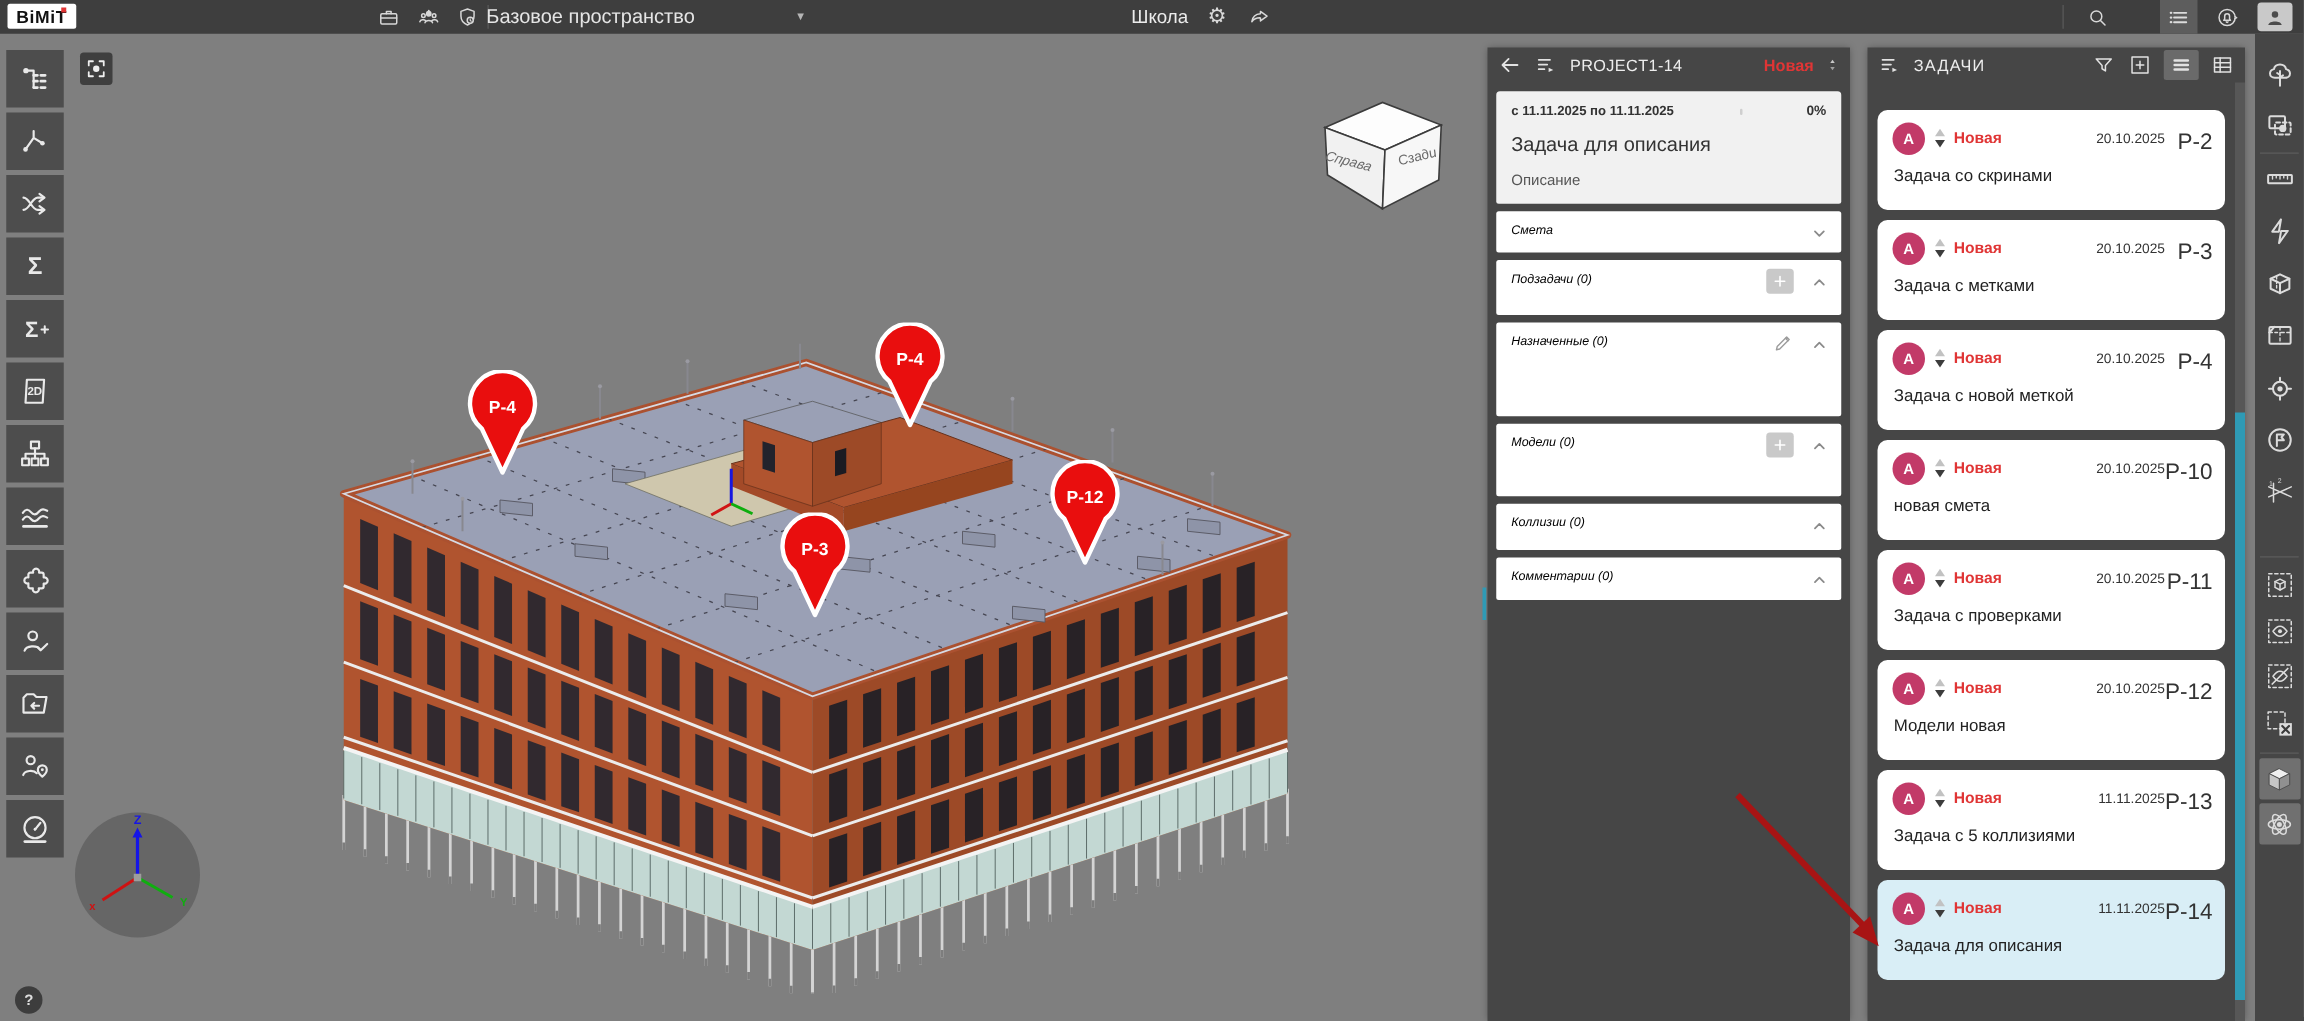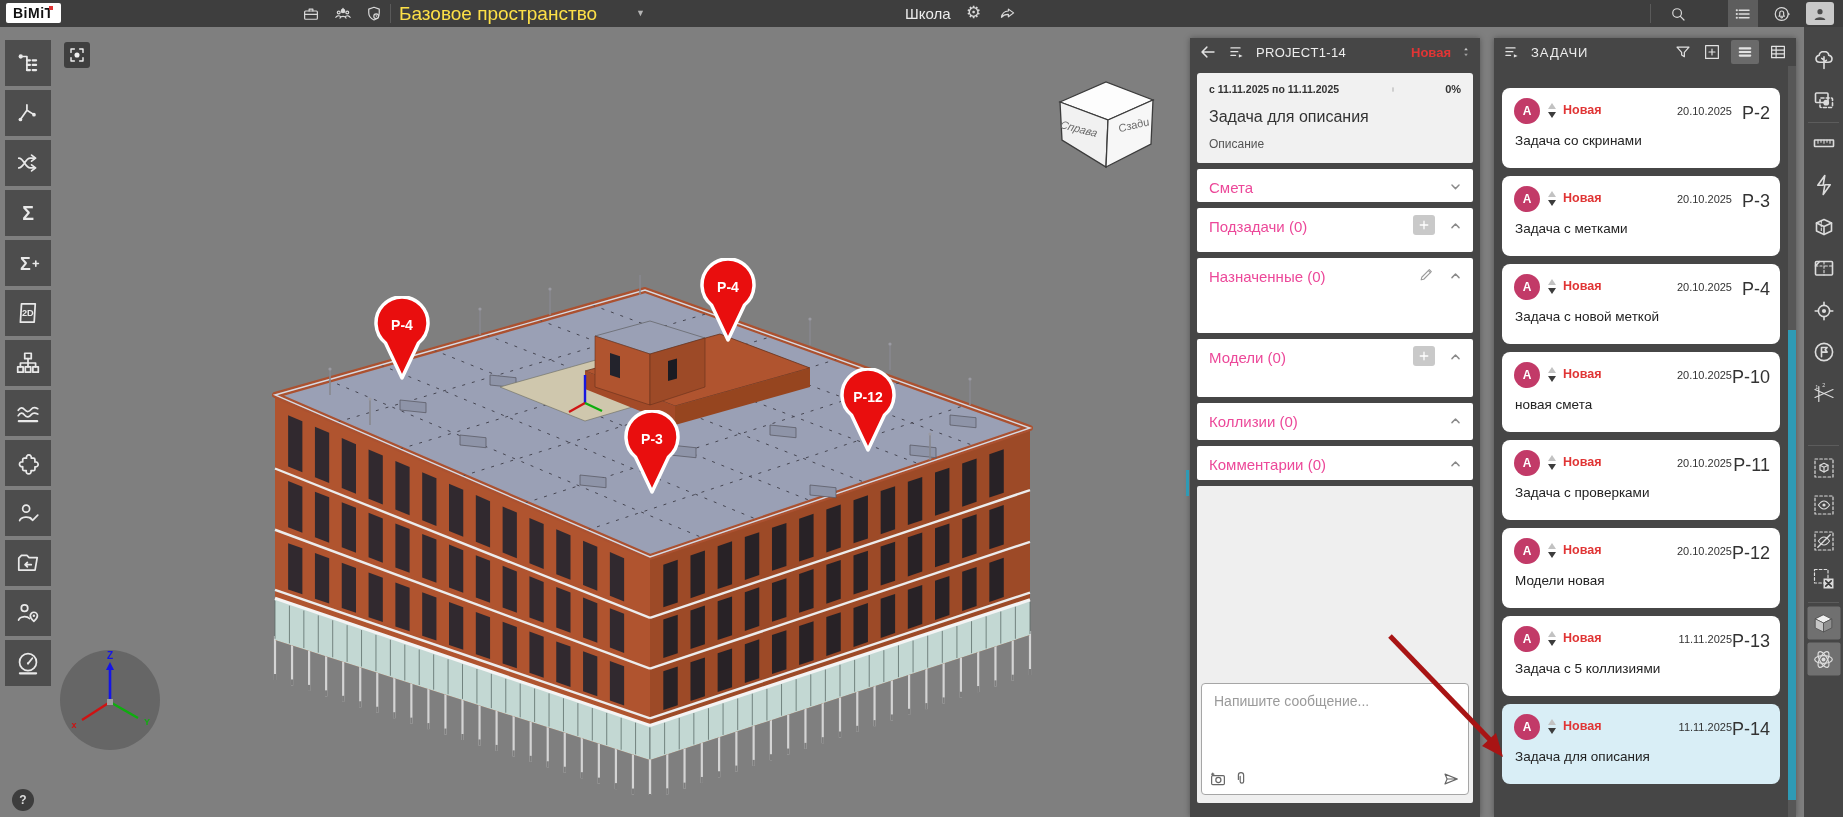--- a/index.html
+++ b/index.html
@@ -8,21 +8,21 @@
   .abs{position:absolute;}
   svg{display:block;}
 
   
   #topbar{position:absolute;left:0;top:0;width:1843px;height:27px;background:#3e3e3e;z-index:40;}
   #logo{position:absolute;left:6px;top:3px;height:20px;padding:0 7px;background:#fff;border-radius:2px;
         font-weight:bold;font-size:14px;color:#111;line-height:20px;letter-spacing:.5px;}
   #logo .reddot{position:absolute;left:43px;top:3px;width:3.5px;height:3.5px;background:#e03535;}
   .tb-ic{position:absolute;top:2px;width:23px;height:23px;color:#d8d8d8;display:flex;align-items:center;justify-content:center;}
   .tb-sep{position:absolute;top:4px;width:1px;height:19px;background:#5a5a5a;}
-  #ws-label{position:absolute;left:399px;top:0;line-height:27px;font-size:19px;color:#fde047;}
+  #ws-label{position:absolute;left:389px;top:0;line-height:27px;font-size:16px;color:#e5e5e5;}
   #ws-caret{position:absolute;left:636px;top:0;line-height:27px;font-size:9px;color:#b5b5b5;}
   #proj-title{position:absolute;left:905px;top:0;line-height:27px;font-size:15px;color:#ececec;}
   #gear{position:absolute;left:966px;top:0;line-height:26px;font-size:17px;color:#d8d8d8;}
   .tb-btn{position:absolute;top:0;height:27px;display:flex;align-items:center;justify-content:center;color:#dcdcdc;}
   #list-btn{left:1728px;width:30px;background:#5d5d5d;}
   #account-btn{left:1806px;top:2px;width:28px;height:23px;background:#c9c9c9;border-radius:3px;}
 
   
   .lt-btn{position:absolute;left:5px;width:46px;height:46px;background:#4d4d4d;color:#e9e9e9;
           display:flex;align-items:center;justify-content:center;}
@@ -49,21 +49,21 @@
   #task-panel{left:1190px;width:290px;display:flex;flex-direction:column;}
   #tp-body{flex:1;display:flex;flex-direction:column;padding:7px 7px 0;overflow:hidden;}
   .info-card{background:#f1f1f1;border-radius:3px 3px 2px 2px;padding:10px 12px 12px;margin-bottom:6px;}
   .dates-row{display:flex;align-items:center;gap:44px;}
   .dates-row .dr{font-size:10.5px;font-weight:bold;color:#333;white-space:nowrap;}
   .progress-track{flex:1;height:5px;background:#d7d7d7;border-radius:2px;margin:0 7px 0 9px;border:1px solid #cfcfcf;}
   .progress-label{font-size:11px;font-weight:bold;color:#333;}
   .info-title{font-size:16px;color:#333;margin-top:13px;}
   .info-desc{font-size:12px;color:#555;margin-top:11px;}
   .prow{background:#fff;border-radius:2px;margin-bottom:6px;position:relative;flex:none;}
-  .prow .plabel{position:absolute;left:12px;top:10px;font-size:15px;color:#ec4899;}
+  .prow .plabel{position:absolute;left:12px;top:10px;font-size:10px;color:#000000;font-style:italic;}
   .prow .chev{position:absolute;right:9px;top:9px;color:#8a8a8a;}
   .prow .plusbtn{position:absolute;right:38px;top:7px;width:22px;height:20px;background:#c9c9c9;border-radius:3px;
                  color:#fff;display:flex;align-items:center;justify-content:center;}
   .prow .pencil{position:absolute;right:38px;top:8px;color:#9c9c9c;}
   .assign-btn{position:absolute;left:8px;right:8px;top:38px;height:31px;background:#fff;border:1px dashed #59a6cf;
               border-radius:4px;font-size:13.5px;display:flex;align-items:center;justify-content:center;}
   #comments-pane{flex:1;background:#efefef;border-radius:2px;position:relative;margin-bottom:14px;}
   #composer{position:absolute;left:4px;right:4px;bottom:8px;height:112px;background:#fff;border:1px solid #a6a6a6;border-radius:4px;}
   #composer textarea{width:100%;height:76px;border:none;outline:none;resize:none;padding:9px 12px;font-size:14px;color:#333;background:transparent;}
   #composer textarea::placeholder{color:#9a9a9a;}
@@ -745,42 +745,20 @@
               </svg>
             </span>
           </div><div class="prow" style="height: 34px;">
             <span class="plabel">Комментарии (0)</span>
             <span class="chev">
               <svg viewBox="0 0 24 24" width="17" height="17" fill="none" stroke="currentColor" stroke-width="1.6" stroke-linecap="round" stroke-linejoin="round">
                 <path d="M7 15l5-5 5 5" stroke-width="2"></path>
               </svg>
             </span>
           </div></div>
-      <div id="comments-pane">
-        <div id="composer">
-          <textarea placeholder="Напишите сообщение..." style=""></textarea>
-          <span class="comp-ic" style="left:6px">
-              <svg viewBox="0 0 24 24" width="18" height="18" fill="none" stroke="currentColor" stroke-width="1.6" stroke-linecap="round" stroke-linejoin="round">
-                <rect x="3.5" y="7.5" width="17" height="12" rx="1.5"></rect>
-                <circle cx="12.5" cy="13.3" r="3.4"></circle>
-                <path d="M5 4v3M3.5 5.5h3"></path>
-              </svg>
-            </span>
-          <span class="comp-ic" style="left:29px">
-              <svg viewBox="0 0 24 24" width="18" height="18" fill="none" stroke="currentColor" stroke-width="1.6" stroke-linecap="round" stroke-linejoin="round">
-                <path d="M8.5 12.5V7a3.5 3.5 0 0 1 7 0v8.2a2.3 2.3 0 0 1-4.6 0V8.5"></path>
-              </svg>
-            </span>
-          <span class="comp-ic" style="right:7px">
-              <svg viewBox="0 0 24 24" width="18" height="18" fill="none" stroke="currentColor" stroke-width="1.6" stroke-linecap="round" stroke-linejoin="round">
-                <path d="M4 18.5 20.5 12 4 5.5l2.8 6.5Zm2.8-6.5h13.7"></path>
-              </svg>
-            </span>
-        </div>
-      </div>
     </div>
     <div id="tp-scrolltick" style="background: rgb(46, 154, 181);"></div>
   </div>
 
   <div id="tasks-panel" class="panel">
     <div class="panel-head">
       <span class="hd-ic">
           <svg viewBox="0 0 24 24" width="18" height="18" fill="none" stroke="currentColor" stroke-width="1.6" stroke-linecap="round" stroke-linejoin="round">
             <path d="M4 6.5h12M4 11.5h9M4 16.5h6" stroke-width="1.9"></path>
             <path d="M14.5 15l5 2.2-5 2.2z" fill="currentColor" stroke="none"></path>

